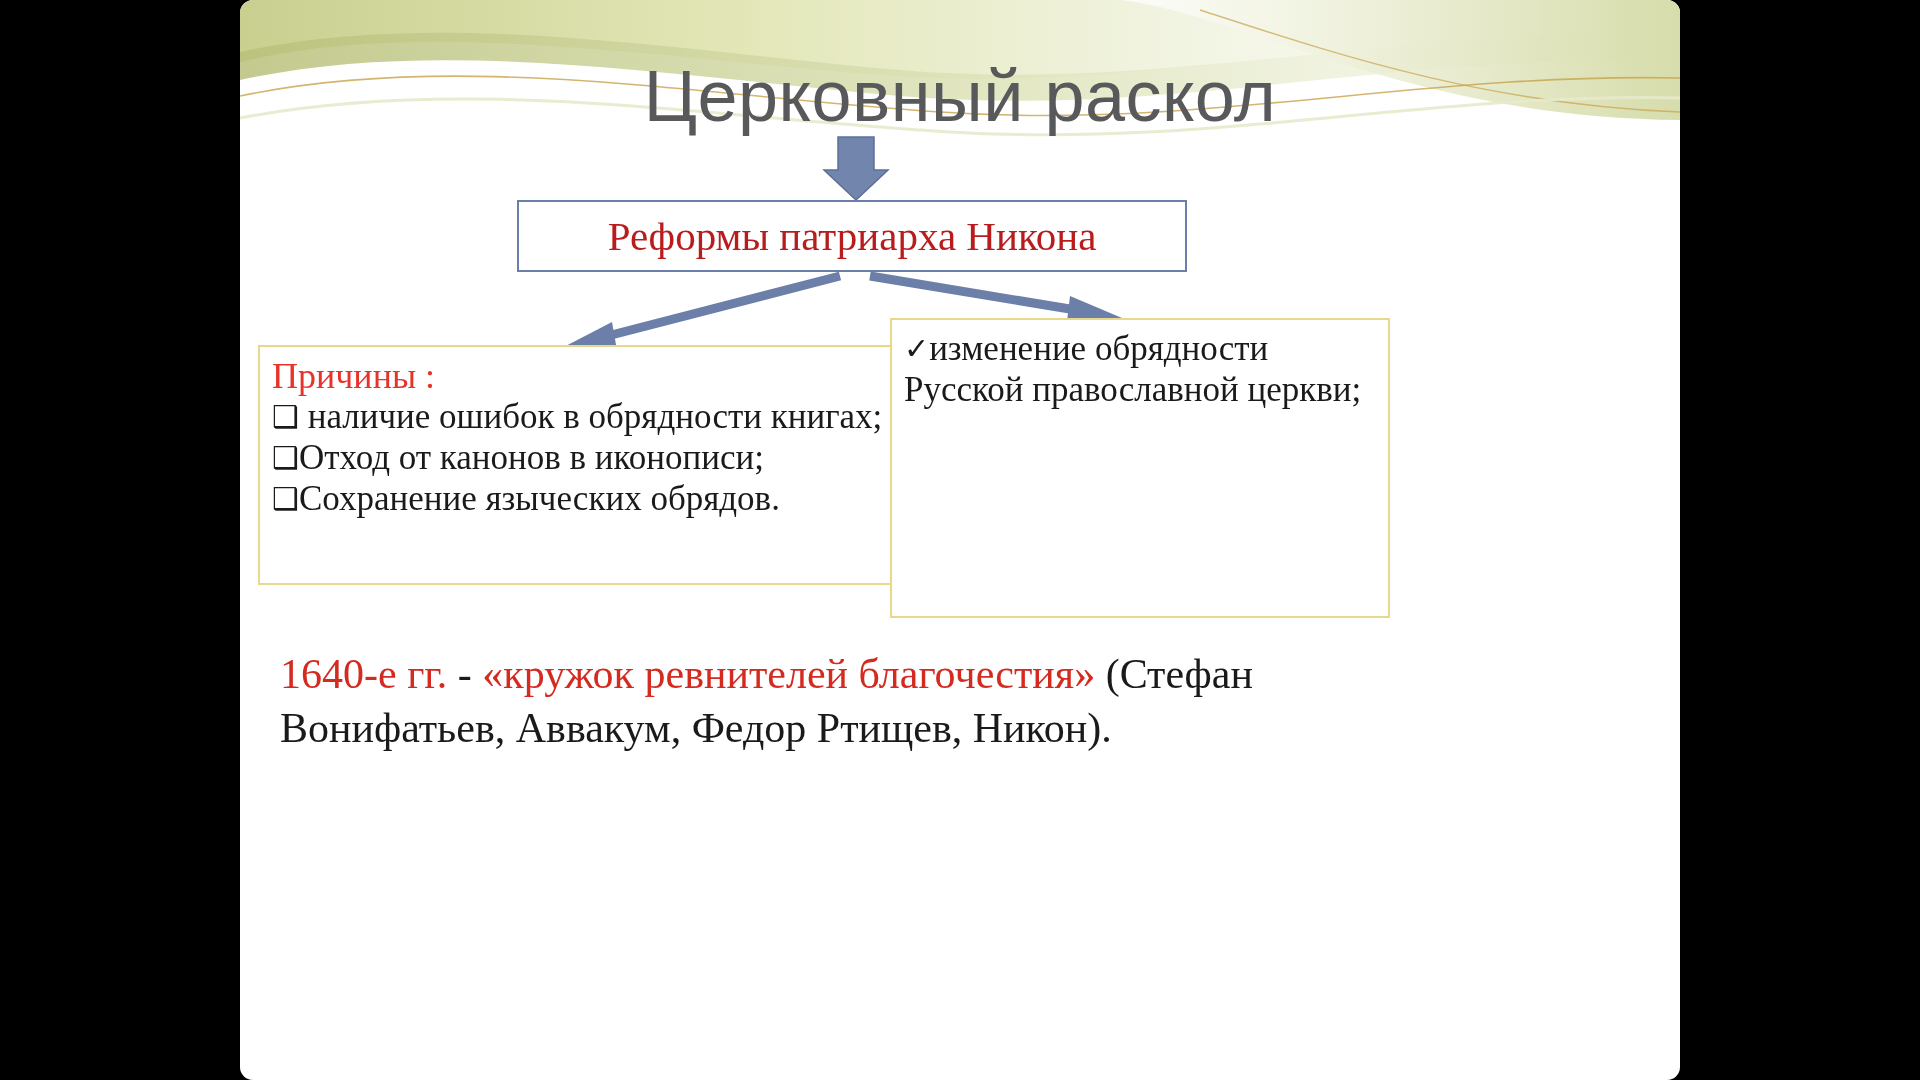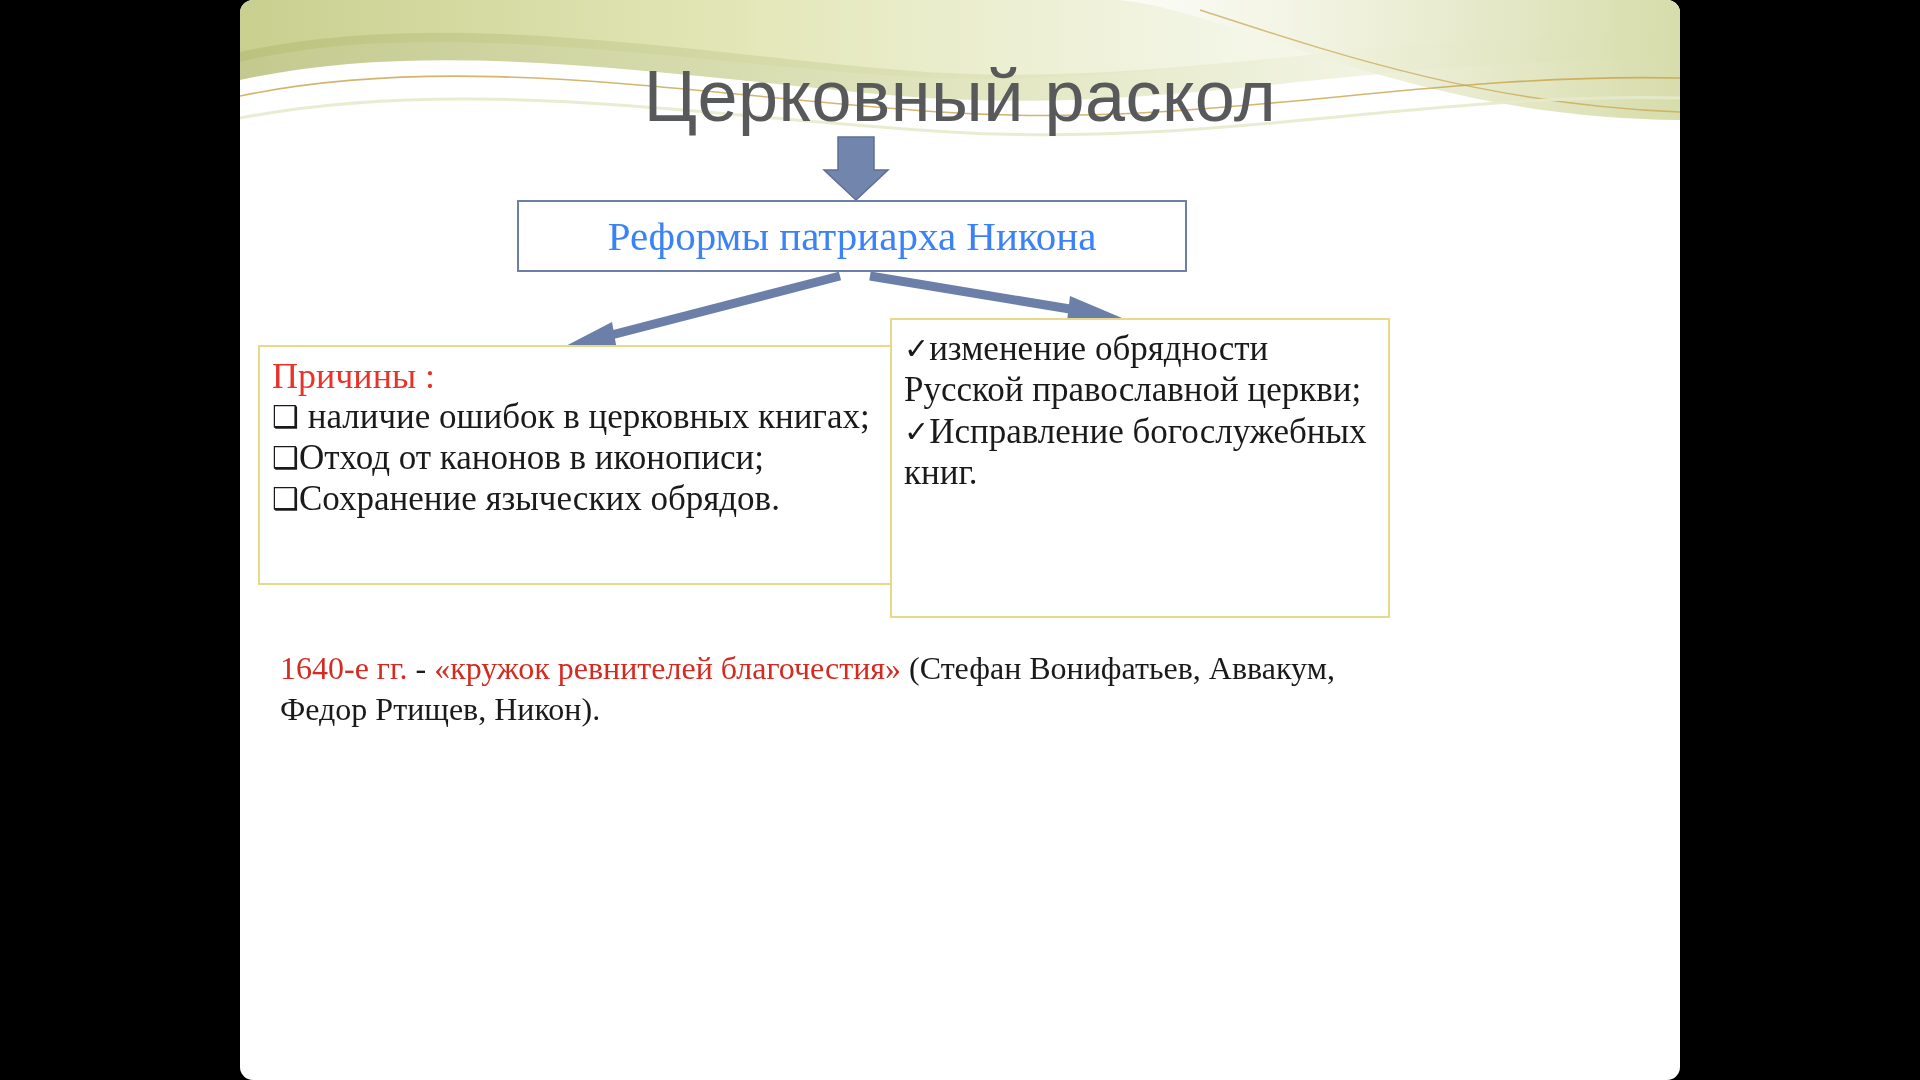--- a/index.html
+++ b/index.html
@@ -58,21 +58,21 @@
     top: 200px;
     width: 670px;
     height: 72px;
     border: 2px solid #6b7fa8;
     display: flex;
     align-items: center;
     justify-content: center;
   }
   #box-reforms .label {
     font-size: 41px;
-    color: #3b82f6;
+    color: #b91c1c;
     font-family: "Liberation Serif", serif;
   }
   #box-causes {
     left: 18px;
     top: 345px;
     width: 696px;
     height: 240px;
     border: 2px solid #e8d98a;
     padding: 10px 12px 0 12px;
   }
@@ -99,21 +99,21 @@
   .body-line .marker {
     font-family: "DejaVu Sans", sans-serif;
     font-size: 30px;
     vertical-align: 1px;
   }
   #footnote {
     position: absolute;
     left: 40px;
     top: 648px;
     width: 1120px;
-    font-size: 32px;
+    font-size: 42px;
     line-height: 1.28;
     color: #1a1a1a;
     font-family: "Liberation Serif", serif;
   }
   #footnote .red {
     color: #d42a20;
   }
   svg.arrows {
     position: absolute;
     left: 0;
@@ -176,36 +176,33 @@
       </g>
     </svg>
 
     <div class="box" id="box-reforms">
       <span class="label">Реформы патриарха Никона</span>
     </div>
 
     <div class="box" id="box-causes">
       <div class="heading-red">Причины :</div>
       <div class="body-line">
-        <span class="marker">❑</span><span> наличие ошибок в церковных книгах;</span>
+        <span class="marker">❑</span><span> наличие ошибок в обрядности книгах;</span>
       </div>
       <div class="body-line">
         <span class="marker">❑</span><span>Отход от канонов в иконописи;</span>
       </div>
       <div class="body-line">
         <span class="marker">❑</span><span>Сохранение языческих обрядов.</span>
       </div>
     </div>
 
     <div class="box" id="box-essence">
       <div class="body-line">
         <span class="marker">✓</span><span>изменение обрядности Русской православной церкви;</span>
-      </div>
-      <div class="body-line">
-        <span class="marker">✓</span><span>Исправление богослужебных книг.</span>
       </div>
     </div>
 
     <div id="footnote">
       <span class="red">1640-е гг.</span>
       <span>-</span>
       <span class="red">«кружок ревнителей благочестия»</span>
       <span>(Стефан Вонифатьев, Аввакум, Федор Ртищев, Никон).</span>
     </div>
 

